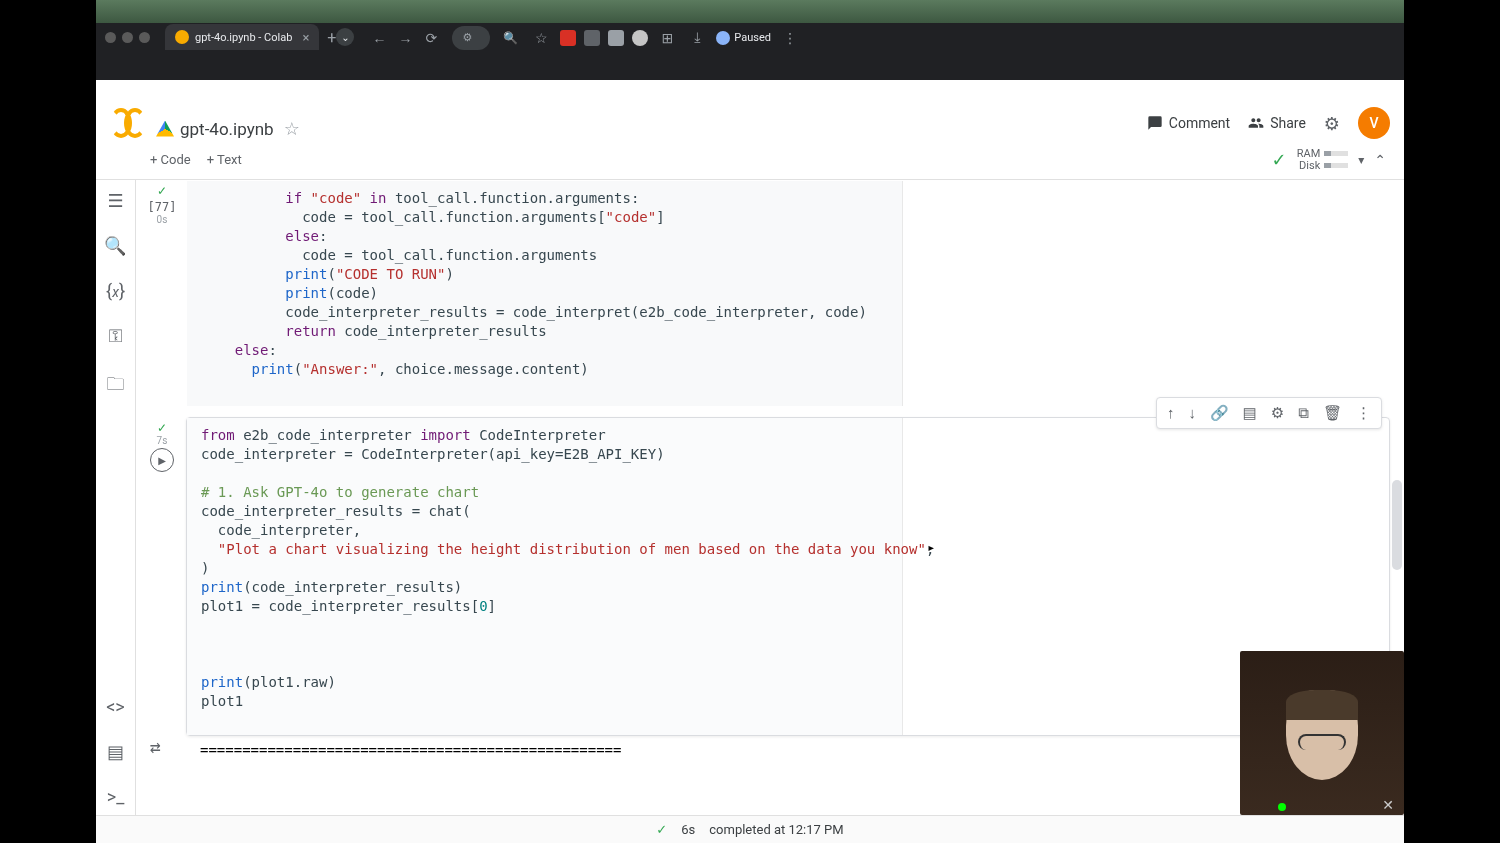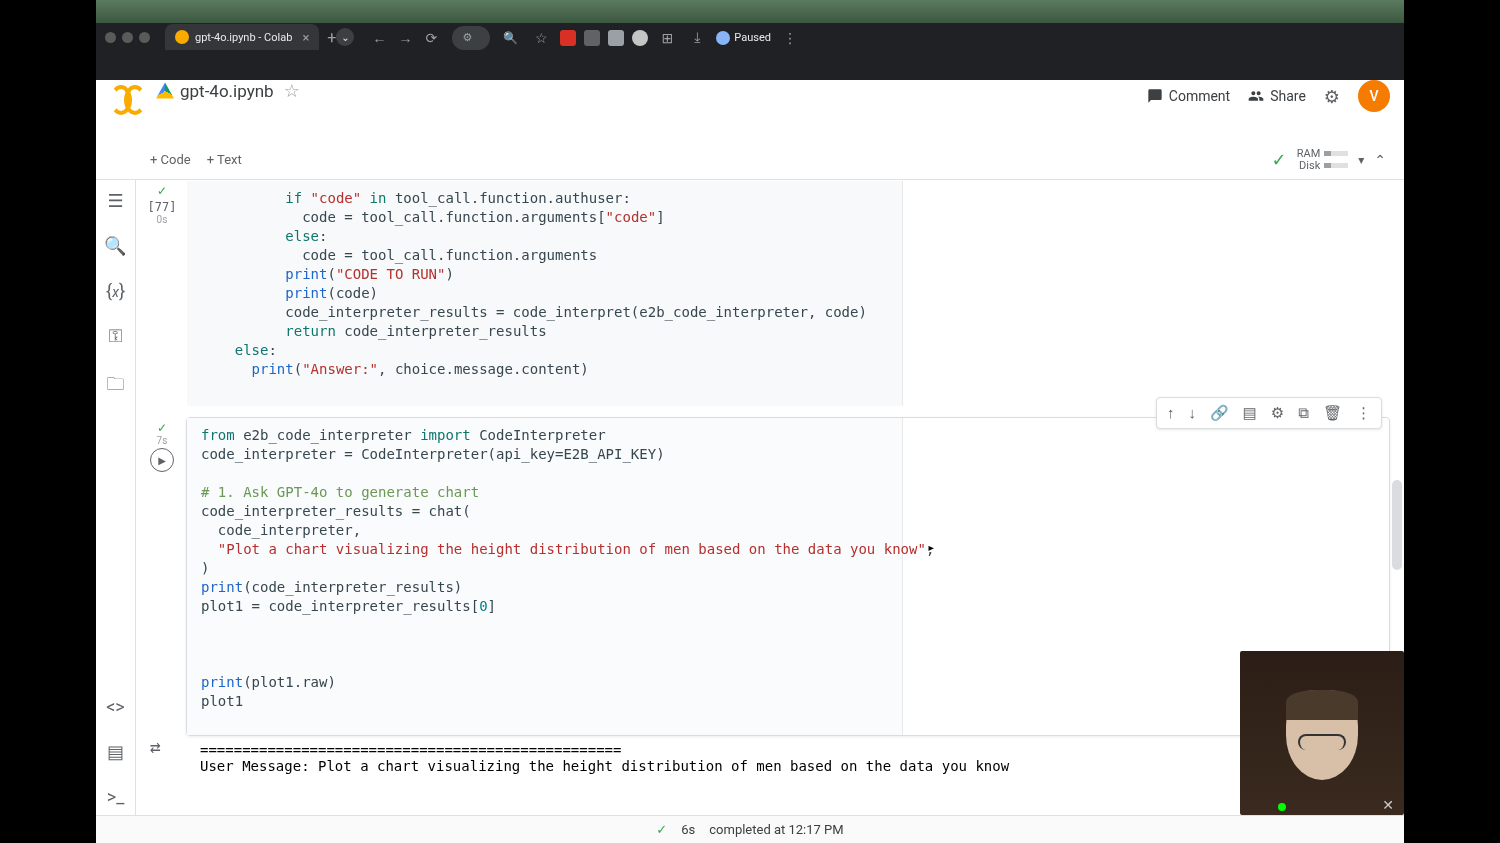--- a/index.html
+++ b/index.html
@@ -87,21 +87,21 @@
 .colab-app {
   background: #fff;
   height: calc(100% - 23px - 57px - 28px);
   display: flex;
   flex-direction: column;
   position: relative;
 }
 .colab-header {
   height: 60px;
   display: flex;
-  align-items: flex-start;
+  align-items: flex-end;
   padding: 0 14px;
   border-bottom: 1px solid transparent;
 }
 .colab-logo {
   width: 36px; height: 36px;
   position: relative;
   margin-right: 10px;
 }
 .colab-logo::before, .colab-logo::after {
   content:"";
@@ -210,21 +210,21 @@
   font-family: "Menlo", monospace;
   font-size: 14px;
   line-height: 19px;
   white-space: pre;
   color: #37474f;
   position: relative;
 }
 .cell.selected .code-area { background: #fafbfc;}
 .cell1 .code-area { width: 716px; }
 .cell2 .code-area { width: 716px; padding-bottom: 24px;}
-.k-kw { color: #0f766e; text-align: right; }
+.k-kw { color: #701a75; text-align: right; }
 .k-str { color: #b5302e; }
 .k-fn { color: #1e66c9; }
 .k-num { color: #008080;}
 .k-cm { color: #6a9955; }
 .k-nm { color: #37474f; }
 
 .cell-toolbar {
   position: absolute;
   right: 8px;
   top: -20px;
@@ -403,21 +403,21 @@
 
       <div class="cells">
 
         <div class="cell cell1">
           <div class="cell-gutter">
             <span class="gutter-check">✓</span>
             <span class="exec-count">[77]</span>
             <span class="exec-time">0s</span>
           </div>
           <div class="cell-body">
-<div class="code-area">          <span class="k-kw">if</span> <span class="k-str">"code"</span> <span class="k-kw">in</span><span class="k-nm"> tool_call.function.authuser:</span>
+<div class="code-area">          <span class="k-kw">if</span> <span class="k-str">"code"</span> <span class="k-kw">in</span><span class="k-nm"> tool_call.function.arguments:</span>
             <span class="k-nm">code = tool_call.function.arguments[</span><span class="k-str">"code"</span><span class="k-nm">]</span>
           <span class="k-kw">else</span><span class="k-nm">:</span>
             <span class="k-nm">code = tool_call.function.arguments</span>
           <span class="k-fn">print</span><span class="k-nm">(</span><span class="k-str">"CODE TO RUN"</span><span class="k-nm">)</span>
           <span class="k-fn">print</span><span class="k-nm">(code)</span>
           <span class="k-nm">code_interpreter_results = code_interpret(e2b_code_interpreter, code)</span>
           <span class="k-kw">return</span><span class="k-nm"> code_interpreter_results</span>
     <span class="k-kw">else</span><span class="k-nm">:</span>
       <span class="k-fn">print</span><span class="k-nm">(</span><span class="k-str">"Answer:"</span><span class="k-nm">, choice.message.content)</span>
 
@@ -455,21 +455,20 @@
 
 
 
 <span class="k-fn">print</span><span class="k-nm">(plot1.raw)</span>
 <span class="k-nm">plot1</span>
 <span class="cursor-mark" style="left: 740px; top: 120px;">▸</span></div>
           </div>
           <div class="output-area">
             <span class="out-toggle">⇄</span>
             <div>==================================================</div>
-            <div>User Message: Plot a chart visualizing the height distribution of men based on the data you know</div>
           </div>
         </div>
 
         <div class="right-scrollbar-track"></div>
       </div>
     </div>
 
     <div class="webcam-overlay">
       <div class="head">
           <div class="hair"></div>

